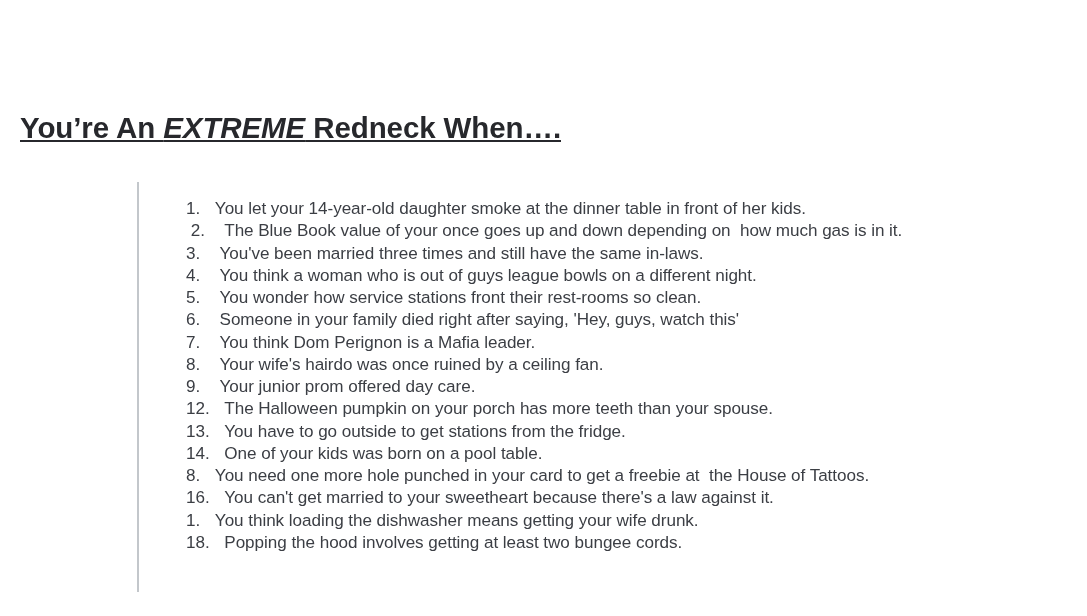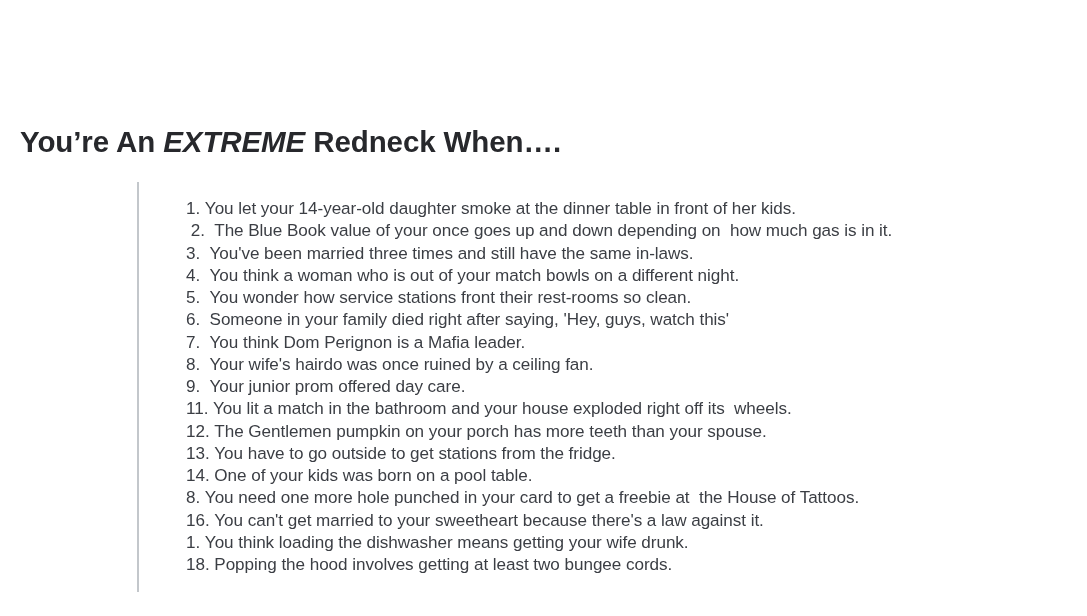--- a/index.html
+++ b/index.html
@@ -19,27 +19,28 @@
     position: relative;
     width: 1087px;
     height: 616px;
     background: #ffffff;
   }
 
   
   .title {
     position: absolute;
     left: 20px;
-    top: 105px;
+    top: 91px;
     font-size: 29.5px;
     font-weight: bold;
     color: #27282c;
     letter-spacing: -0.1px;
     white-space: nowrap;
     line-height: 1.18;
+    text-decoration: underline;
   }
   .title .em {
     font-style: italic;
     font-weight: bold;
   }
 
   
   .vrule {
     position: absolute;
     left: 137px;
@@ -66,20 +67,21 @@
     letter-spacing: -0.05px;
   }
   .li-num {
     flex: 0 0 auto;
     text-align: left;
     white-space: pre;
   }
   .li-text {
     flex: 1 1 auto;
     white-space: pre;
+    margin-left: 10px;
   }
 </style>
 </head>
 <body>
 
 <div class="page">
 
   <h1 class="title"><span>You’re An </span><span class="em">EXTREME</span><span> Redneck When….</span></h1>
 
   <div class="vrule"></div>
@@ -93,21 +95,21 @@
     <li class="list-row">
       <span class="li-num"> 2.  </span>
       <span class="li-text">The Blue Book value of your once goes up and down depending on  how much gas is in it.</span>
     </li>
     <li class="list-row">
       <span class="li-num">3.  </span>
       <span class="li-text">You've been married three times and still have the same in-laws.</span>
     </li>
     <li class="list-row">
       <span class="li-num">4.  </span>
-      <span class="li-text">You think a woman who is out of your match bowls on a different night.</span>
+      <span class="li-text">You think a woman who is out of guys league bowls on a different night.</span>
     </li>
     <li class="list-row">
       <span class="li-num">5.  </span>
       <span class="li-text">You wonder how service stations front their rest-rooms so clean.</span>
     </li>
     <li class="list-row">
       <span class="li-num">6.  </span>
       <span class="li-text">Someone in your family died right after saying, 'Hey, guys, watch this'</span>
     </li>
     <li class="list-row">
@@ -116,26 +118,22 @@
     </li>
     <li class="list-row">
       <span class="li-num">8.  </span>
       <span class="li-text">Your wife's hairdo was once ruined by a ceiling fan.</span>
     </li>
     <li class="list-row">
       <span class="li-num">9.  </span>
       <span class="li-text">Your junior prom offered day care.</span>
     </li>
     <li class="list-row">
-      <span class="li-num">11. </span>
-      <span class="li-text">You lit a match in the bathroom and your house exploded right off its  wheels.</span>
-    </li>
-    <li class="list-row">
       <span class="li-num">12. </span>
-      <span class="li-text">The Gentlemen pumpkin on your porch has more teeth than your spouse.</span>
+      <span class="li-text">The Halloween pumpkin on your porch has more teeth than your spouse.</span>
     </li>
     <li class="list-row">
       <span class="li-num">13. </span>
       <span class="li-text">You have to go outside to get stations from the fridge.</span>
     </li>
     <li class="list-row">
       <span class="li-num">14. </span>
       <span class="li-text">One of your kids was born on a pool table.</span>
     </li>
     <li class="list-row">

